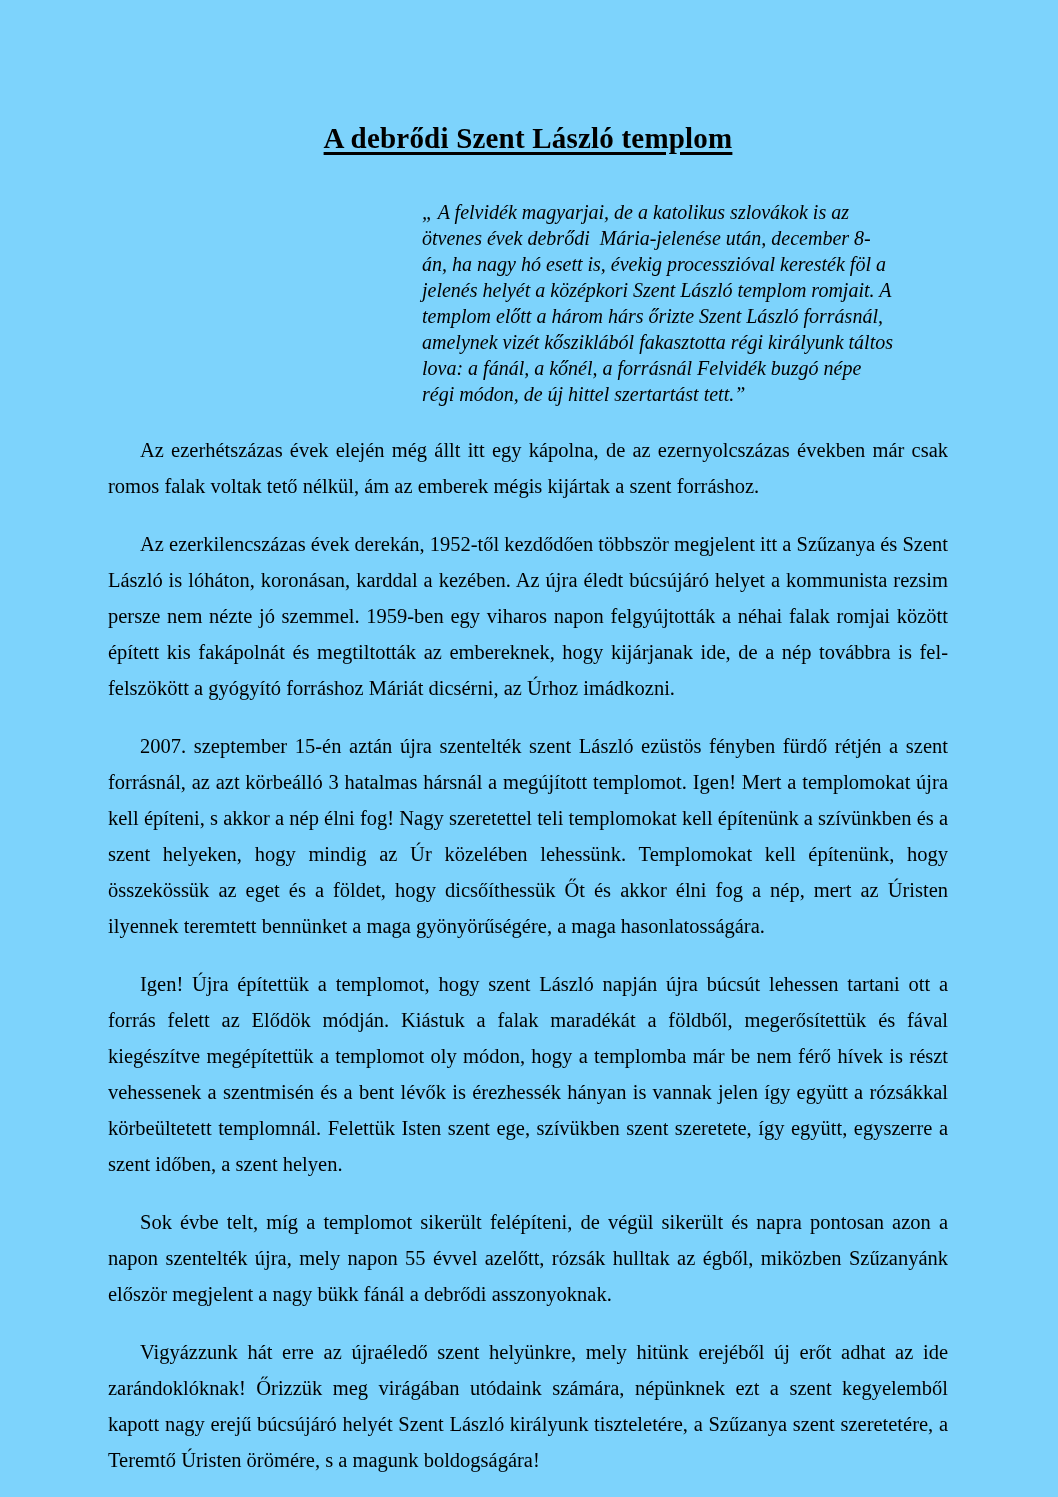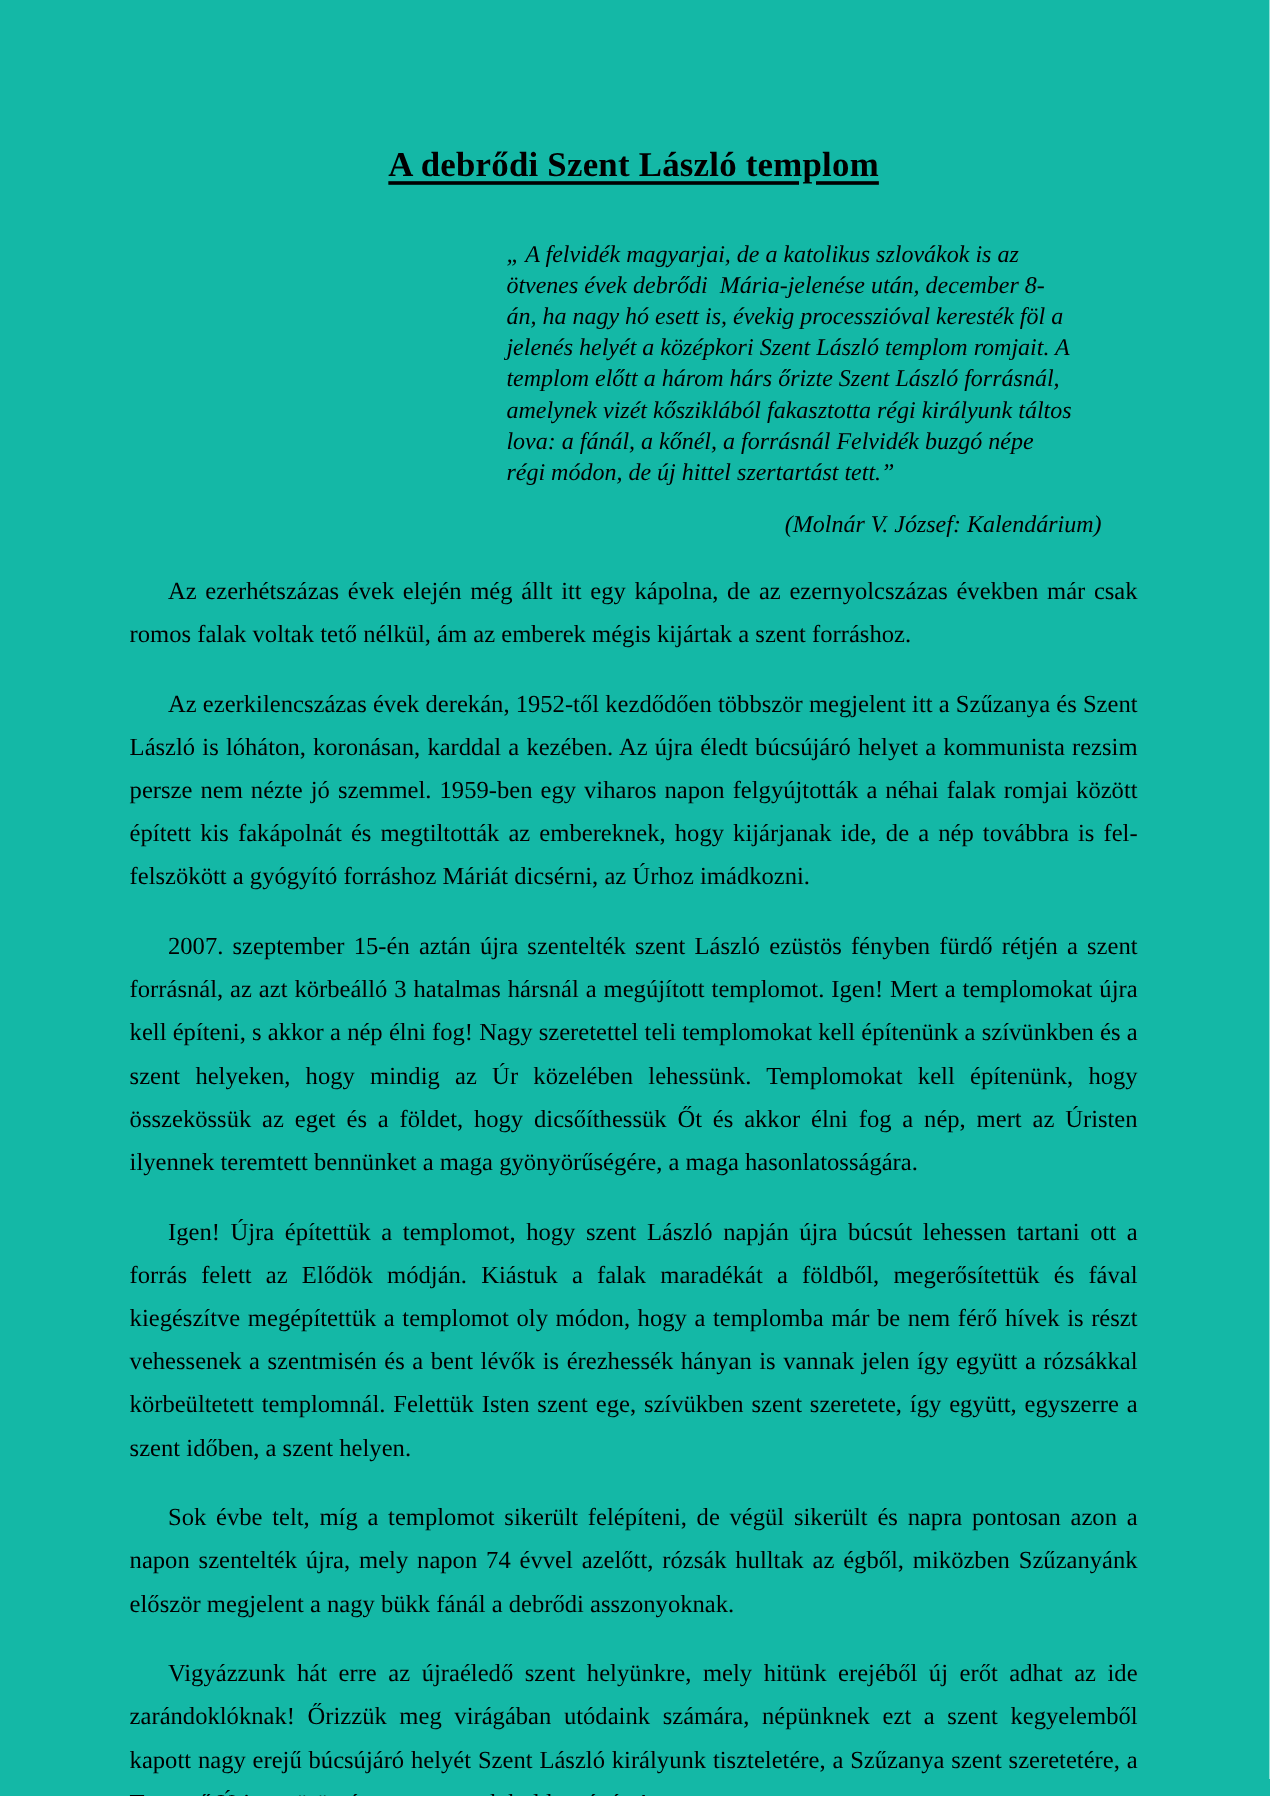--- a/index.html
+++ b/index.html
@@ -12,21 +12,21 @@
     height: 1497px;
     font-family: "Liberation Serif", serif;
     color: #000000;
   }
   .page {
     box-sizing: border-box;
     width: 1058px;
     height: 1497px;
     padding: 122px 110px 0 108px;
     overflow: hidden;
-    background: #14b8a6;
+    background: #7dd3fc;
   }
   .title {
     margin: 0;
     font-size: 29px;
     font-weight: bold;
     text-align: center;
     text-decoration: underline;
     text-decoration-thickness: 2.5px;
     text-underline-offset: 4px;
     letter-spacing: 0.2px;
@@ -76,28 +76,27 @@
 
   <blockquote class="quote">„ A felvidék magyarjai, de a katolikus szlovákok is az
 ötvenes évek debrődi  Mária-jelenése után, december 8-
 án, ha nagy hó esett is, évekig processzióval keresték föl a
 jelenés helyét a középkori Szent László templom romjait. A
 templom előtt a három hárs őrizte Szent László forrásnál,
 amelynek vizét kősziklából fakasztotta régi királyunk táltos
 lova: a fánál, a kőnél, a forrásnál Felvidék buzgó népe
 régi módon, de új hittel szertartást tett.”</blockquote>
 
-  <div class="attribution">(Molnár V. József: Kalendárium)</div>
 
   <div class="body-text">
     <p>Az ezerhétszázas évek elején még állt itt egy kápolna, de az ezernyolcszázas években már csak romos falak voltak tető nélkül, ám az emberek mégis kijártak a szent forráshoz.</p>
     <p>Az ezerkilencszázas évek derekán, 1952-től kezdődően többször megjelent itt a Szűzanya és Szent László is lóháton, koronásan, karddal a kezében. Az újra éledt búcsújáró helyet a kommunista rezsim persze nem nézte jó szemmel. 1959-ben egy viharos napon felgyújtották a néhai falak romjai között épített kis fakápolnát és megtiltották az embereknek, hogy kijárjanak ide, de a nép továbbra is fel-felszökött a gyógyító forráshoz Máriát dicsérni, az Úrhoz imádkozni.</p>
     <p>2007. szeptember 15-én aztán újra szentelték szent László ezüstös fényben fürdő rétjén a szent forrásnál, az azt körbeálló 3 hatalmas hársnál a megújított templomot. Igen! Mert a templomokat újra kell építeni, s akkor a nép élni fog! Nagy szeretettel teli templomokat kell építenünk a szívünkben és a szent helyeken, hogy mindig az Úr közelében lehessünk. Templomokat kell építenünk, hogy összekössük az eget és a földet, hogy dicsőíthessük Őt és akkor élni fog a nép, mert az Úristen ilyennek teremtett bennünket a maga gyönyörűségére, a maga hasonlatosságára.</p>
     <p>Igen! Újra építettük a templomot, hogy szent László napján újra búcsút lehessen tartani ott a forrás felett az Elődök módján. Kiástuk a falak maradékát a földből, megerősítettük és fával kiegészítve megépítettük a templomot oly módon, hogy a templomba már be nem férő hívek is részt vehessenek a szentmisén és a bent lévők is érezhessék hányan is vannak jelen így együtt a rózsákkal körbeültetett templomnál. Felettük Isten szent ege, szívükben szent szeretete, így együtt, egyszerre a szent időben, a szent helyen.</p>
-    <p>Sok évbe telt, míg a templomot sikerült felépíteni, de végül sikerült és napra pontosan azon a napon szentelték újra, mely napon 74 évvel azelőtt, rózsák hulltak az égből, miközben Szűzanyánk először megjelent a nagy bükk fánál a debrődi asszonyoknak.</p>
+    <p>Sok évbe telt, míg a templomot sikerült felépíteni, de végül sikerült és napra pontosan azon a napon szentelték újra, mely napon 55 évvel azelőtt, rózsák hulltak az égből, miközben Szűzanyánk először megjelent a nagy bükk fánál a debrődi asszonyoknak.</p>
     <p>Vigyázzunk hát erre az újraéledő szent helyünkre, mely hitünk erejéből új erőt adhat az ide zarándoklóknak! Őrizzük meg virágában utódaink számára, népünknek ezt a szent kegyelemből kapott nagy erejű búcsújáró helyét Szent László királyunk tiszteletére, a Szűzanya szent szeretetére, a Teremtő Úristen örömére, s a magunk boldogságára!</p>
   </div>
 
   <div class="signature">
     <div>Tamás Gábor</div>
     <div>forrás</div>
   </div>
 
 </div>
 

